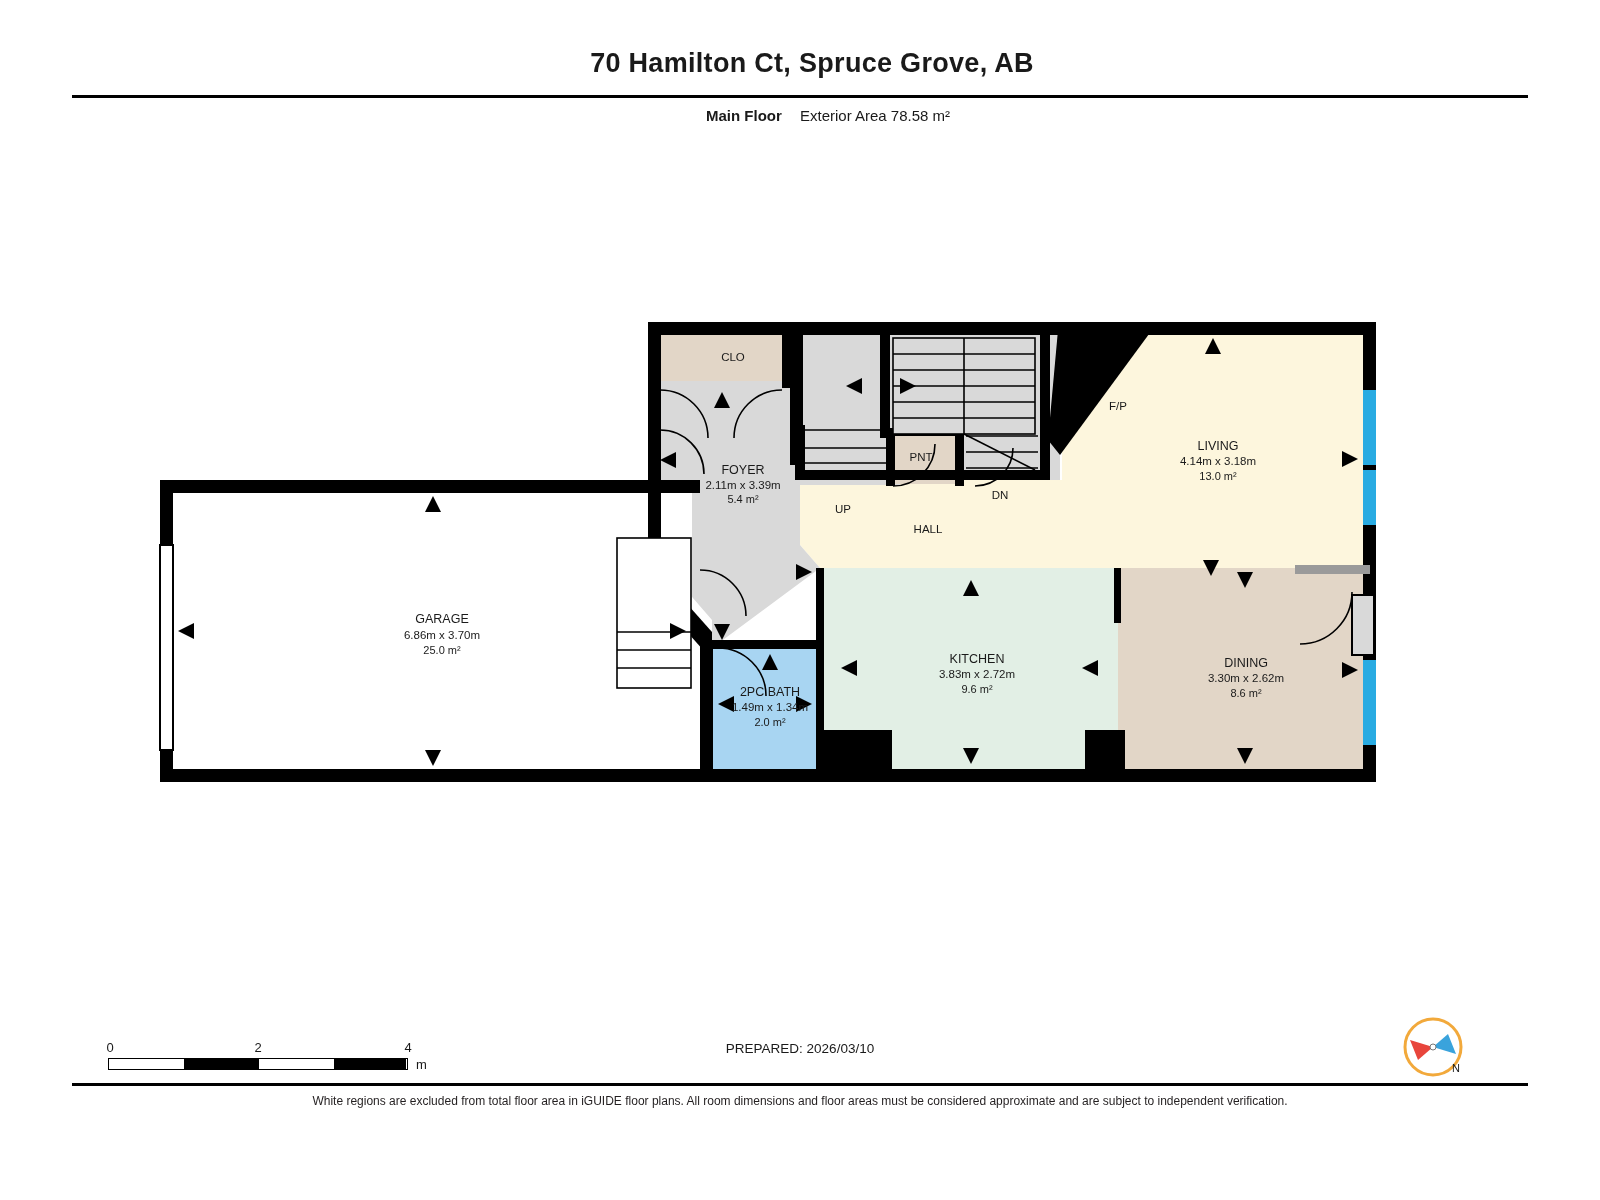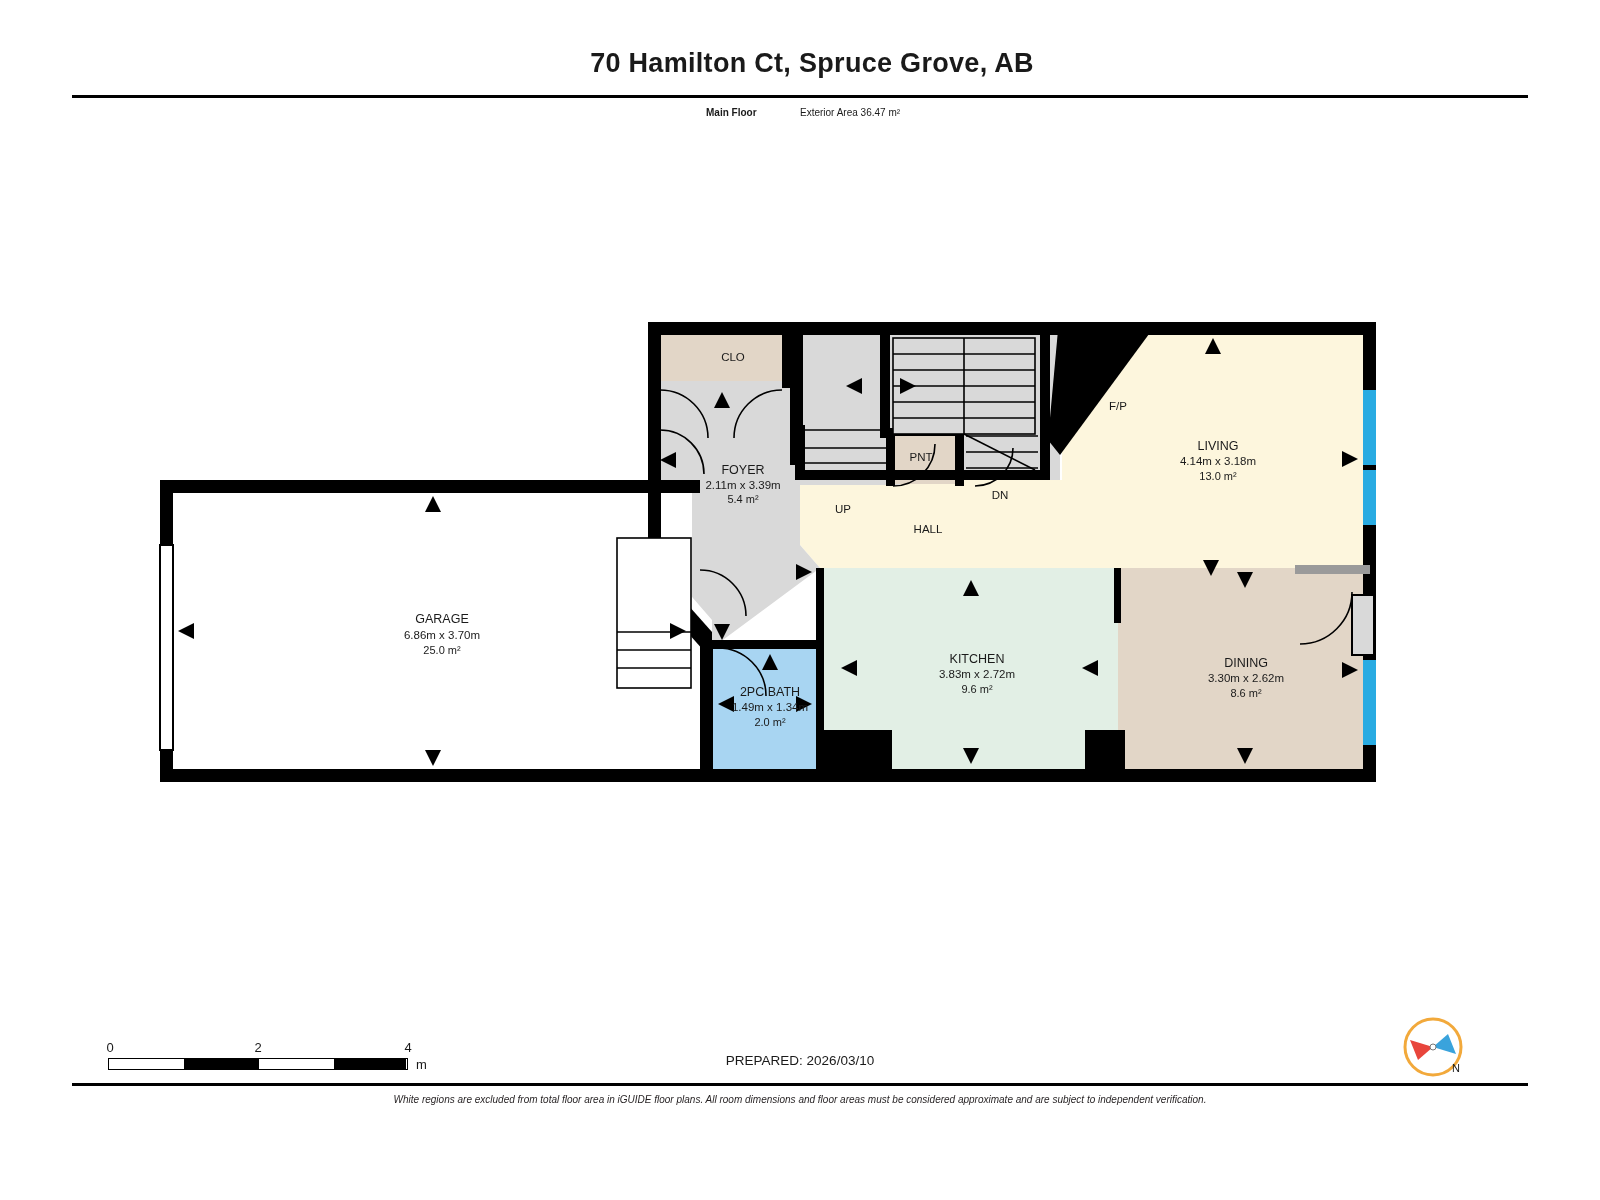--- a/index.html
+++ b/index.html
@@ -35,21 +35,21 @@
     position: absolute;
     left: 72px; top: 95px;
     width: 1456px;
     height: 3px;
     background: #000;
   }
   #meta {
     position: absolute;
     left: 706px; top: 107px;
     width: 700px;
-    font-size: 10px;
+    font-size: 15px;
   }
   #meta .row {
     display: flex;
     align-items: baseline;
     margin-bottom: 8px;
   }
   #meta .lbl {
     font-weight: bold;
     width: 94px;
     flex: none;
@@ -99,62 +99,60 @@
     left: 308px;
     top: 17px;
     font-size: 13px;
   }
   #prepared {
     position: absolute;
     left: 0; top: 1041px;
     width: 1600px;
     text-align: center;
     font-size: 13.5px;
-    margin-top: 12px;
   }
   #compass {
     position: absolute;
     left: 1398px; top: 1012px;
     width: 70px; height: 70px;
   }
   #footer-rule {
     position: absolute;
     left: 72px; top: 1083px;
     width: 1456px;
     height: 2.5px;
     background: #000;
   }
   #disclaimer {
     position: absolute;
     left: 0; top: 1094px;
     width: 1600px;
     text-align: center;
-    font-size: 10px;
+    font-size: 12px;
     color: #231f20;
-    font-style: italic;
   }
 
   
   .rm-name { font-family: "Liberation Sans", sans-serif; font-size: 12.5px; fill:#1a1a1a; text-anchor: middle; }
   .rm-dim  { font-family: "Liberation Sans", sans-serif; font-size: 11.5px; fill:#1a1a1a; text-anchor: middle; }
   .rm-area { font-family: "Liberation Sans", sans-serif; font-size: 11px;   fill:#1a1a1a; text-anchor: middle; }
   .rm-small{ font-family: "Liberation Sans", sans-serif; font-size: 11.5px; fill:#1a1a1a; text-anchor: middle; }
 </style>
 </head>
 <body>
 
 <div id="page">
 
   <div id="title">70 Hamilton Ct, Spruce Grove, AB</div>
   <div id="title-rule"></div>
 
   <div id="meta">
     <div class="row">
       <div class="lbl">Main Floor</div>
-      <div class="val">Exterior Area 36.47 m²</div>
+      <div class="val">Exterior Area 78.58 m²</div>
     </div>
   </div>
 
   <svg id="plan" viewBox="0 0 1600 1200">
 
     <g>
 
       <polygon points="1062,330 1370,330 1370,568 1062,568 1062,480 1062,330" fill="#fdf6dd"></polygon>
 
       <polygon points="800,480 1062,480 1062,568 820,568 800,545" fill="#fdf6dd"></polygon>

